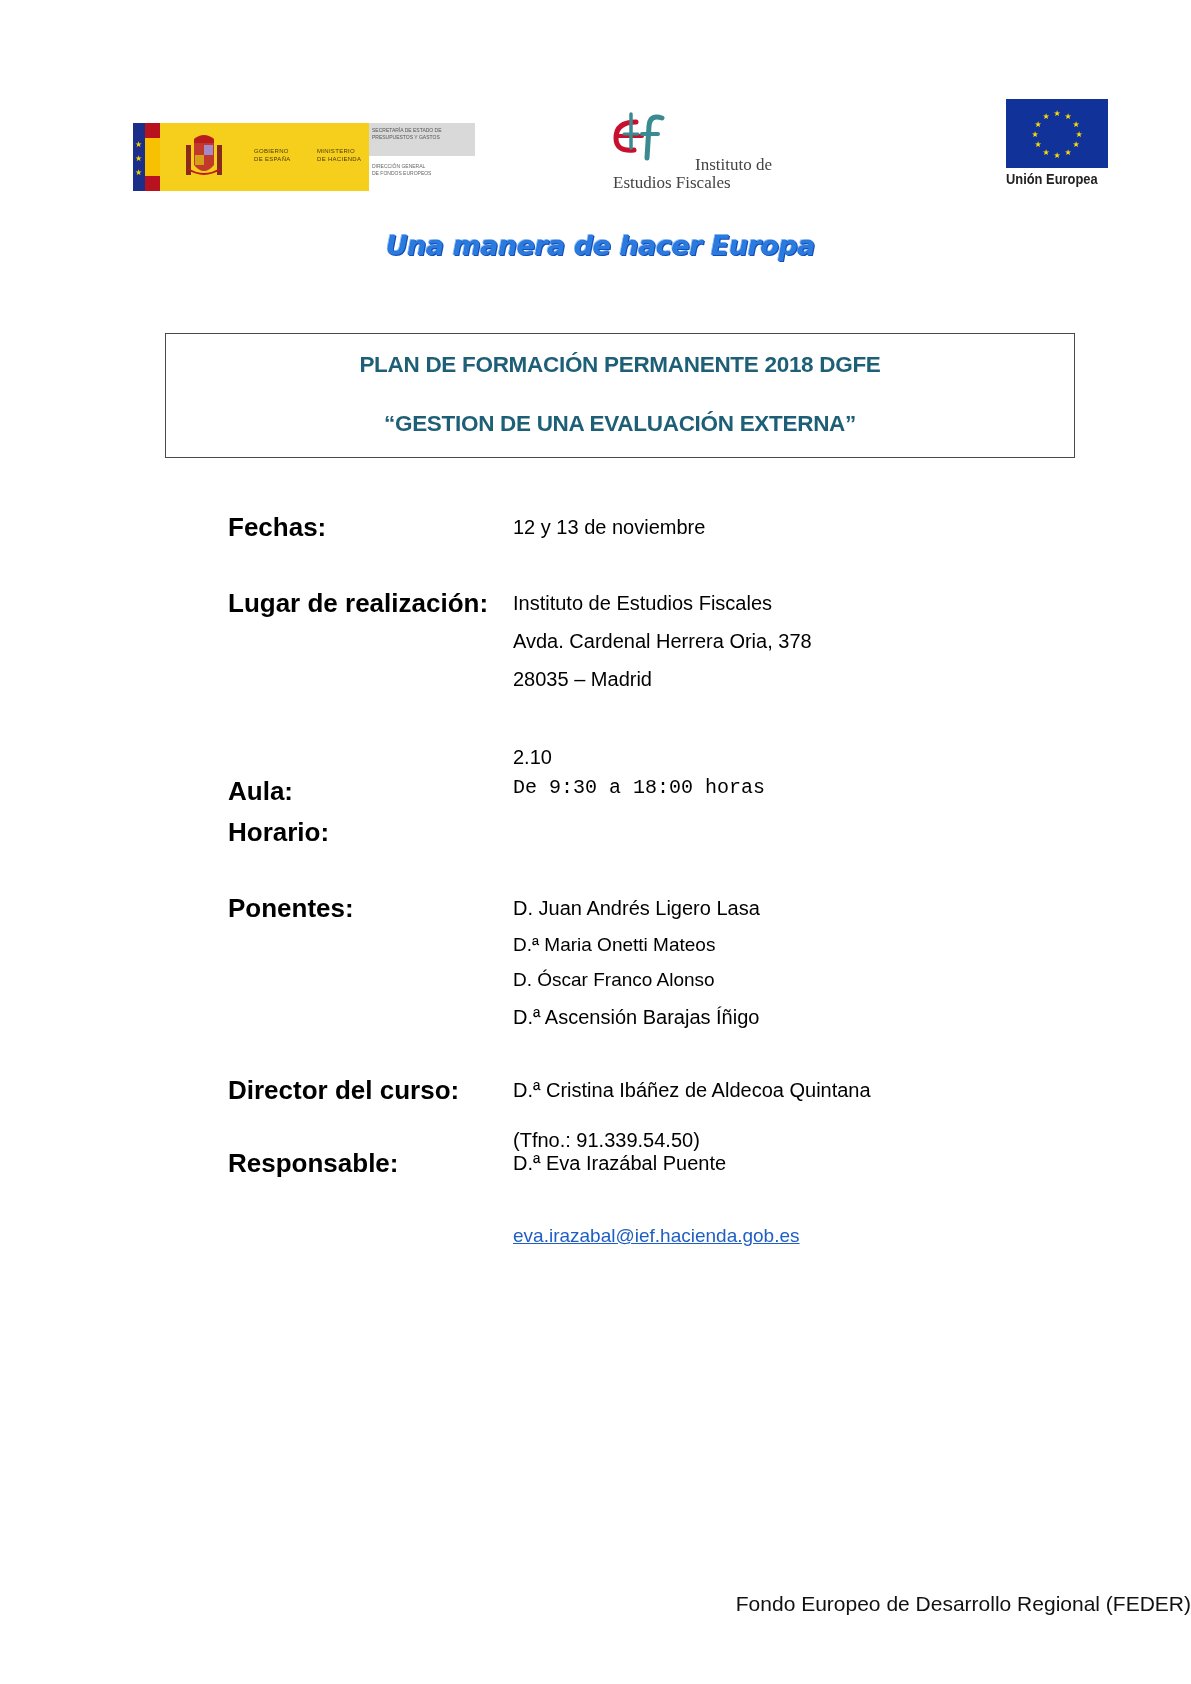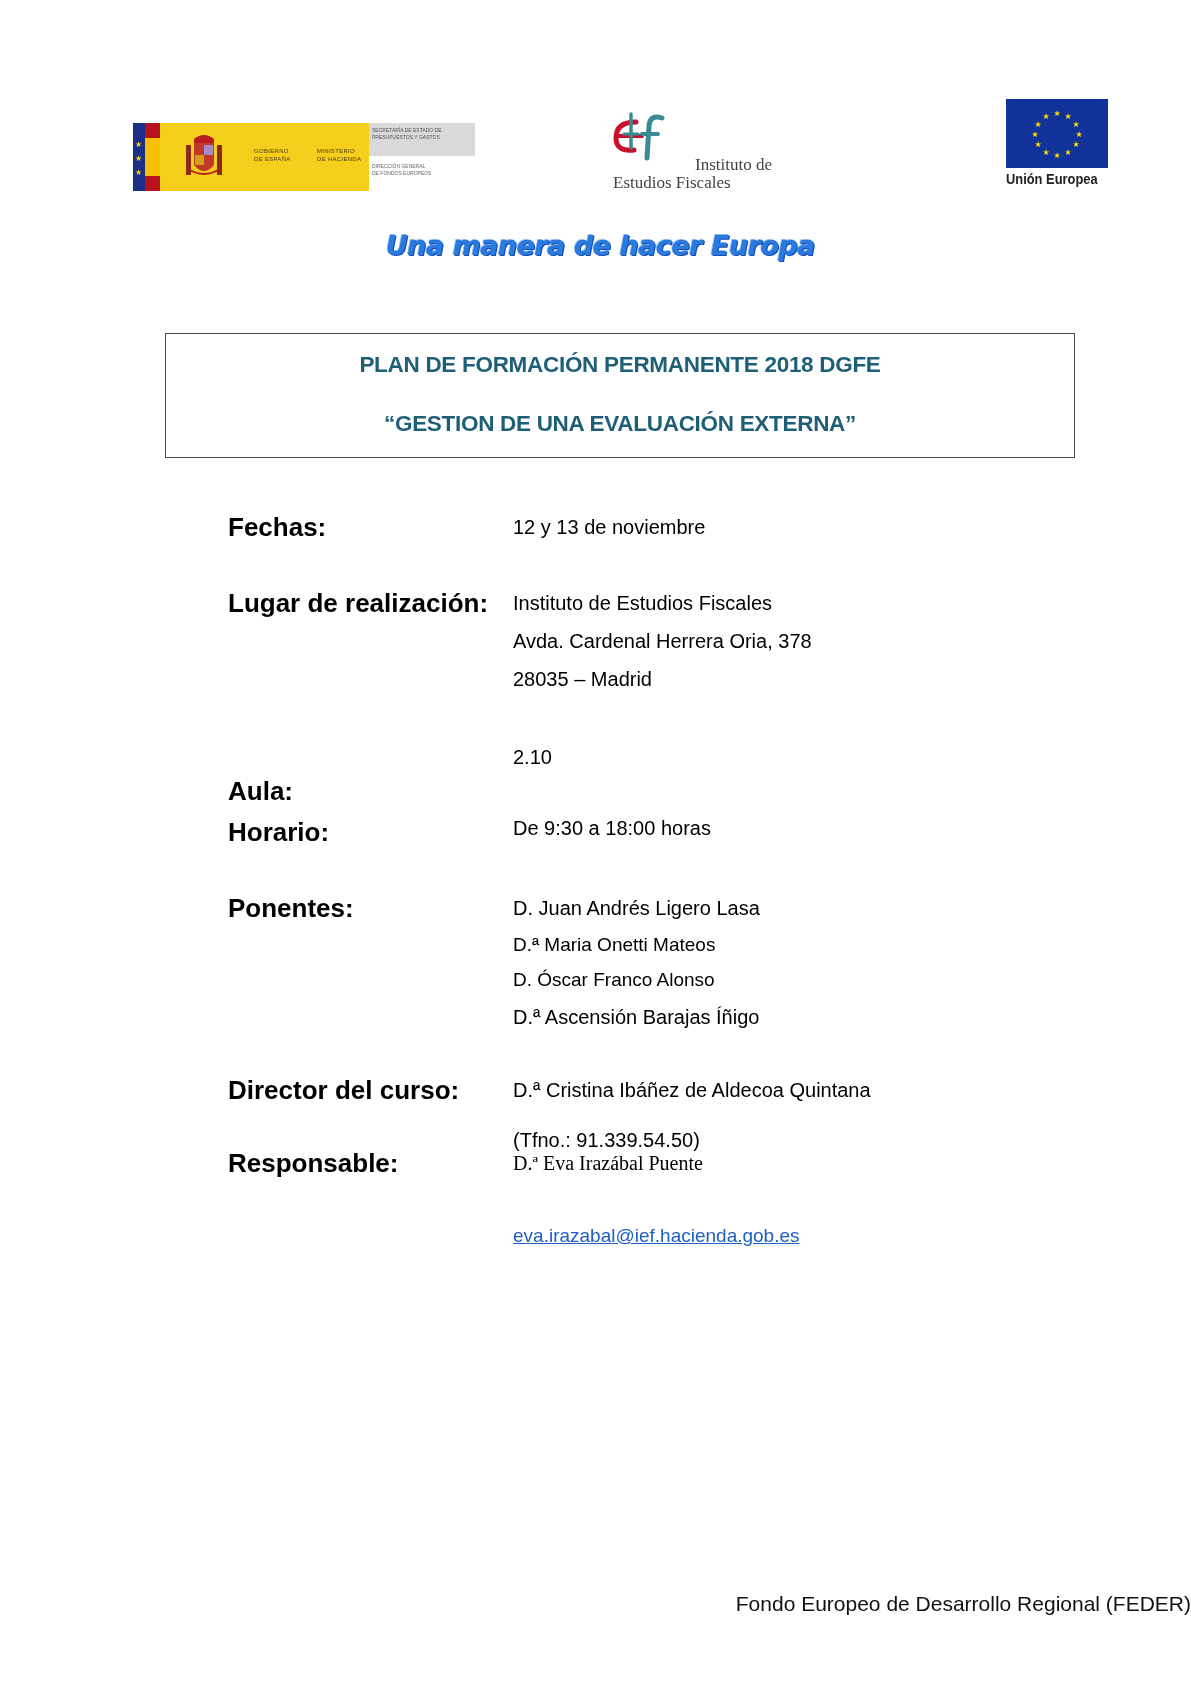--- a/index.html
+++ b/index.html
@@ -132,29 +132,29 @@
 
 <div class="abs label" style="top:591px;">Lugar de realización:</div>
 <div class="abs value" style="top:591px;">Instituto de Estudios Fiscales</div>
 <div class="abs value" style="top:629px;">Avda. Cardenal Herrera Oria, 378</div>
 <div class="abs value" style="top:667px;">28035 – Madrid</div>
 
 <div class="abs label" style="top:745px;margin-top:34px;">Aula:</div>
 <div class="abs value" style="top:745px;">2.10</div>
 
 <div class="abs label" style="top:820px;">Horario:</div>
-<div class="abs value" style="top:816px;">De 9:30 a 18:00 horas</div>
+<div class="abs value" style="top:776px;font-family:Liberation Mono, monospace;">De 9:30 a 18:00 horas</div>
 
 <div class="abs label" style="top:896px;">Ponentes:</div>
 <div class="abs value" style="top:896px;">D. Juan Andrés Ligero Lasa</div>
 <div class="abs value small" style="top:933px;">D.ª Maria Onetti Mateos</div>
 <div class="abs value small" style="top:968px;">D. Óscar Franco Alonso</div>
 <div class="abs value" style="top:1005px;">D.ª Ascensión Barajas Íñigo</div>
 
 <div class="abs label" style="top:1078px;">Director del curso:</div>
 <div class="abs value" style="top:1078px;">D.ª Cristina Ibáñez de Aldecoa Quintana</div>
 
 <div class="abs label" style="top:1151px;">Responsable:</div>
-<div class="abs value" style="top:1151px;font-family:Liberation Serif, serif;">D.ª Eva Irazábal Puente</div>
+<div class="abs value" style="top:1151px;">D.ª Eva Irazábal Puente</div>
 <div class="abs value" style="top:1128px;text-align:right;">(Tfno.: 91.339.54.50)</div>
 <a class="abs value email" style="top:1224px;">eva.irazabal@ief.hacienda.gob.es</a>
 
 <div class="abs footer">Fondo Europeo de Desarrollo Regional (FEDER)</div>
 
 </body></html>

